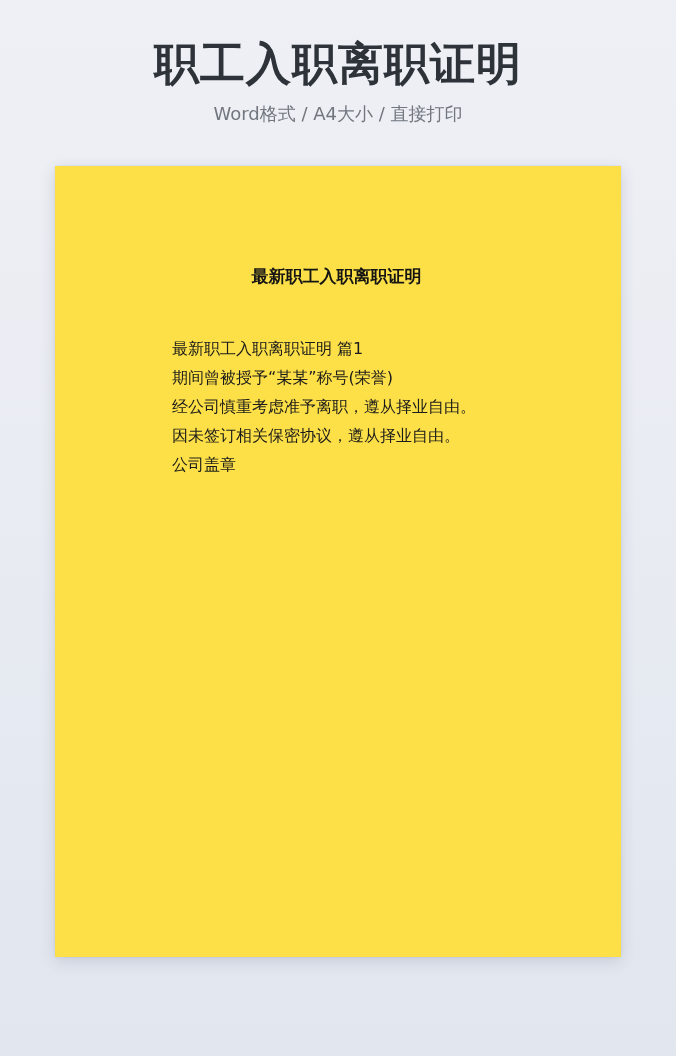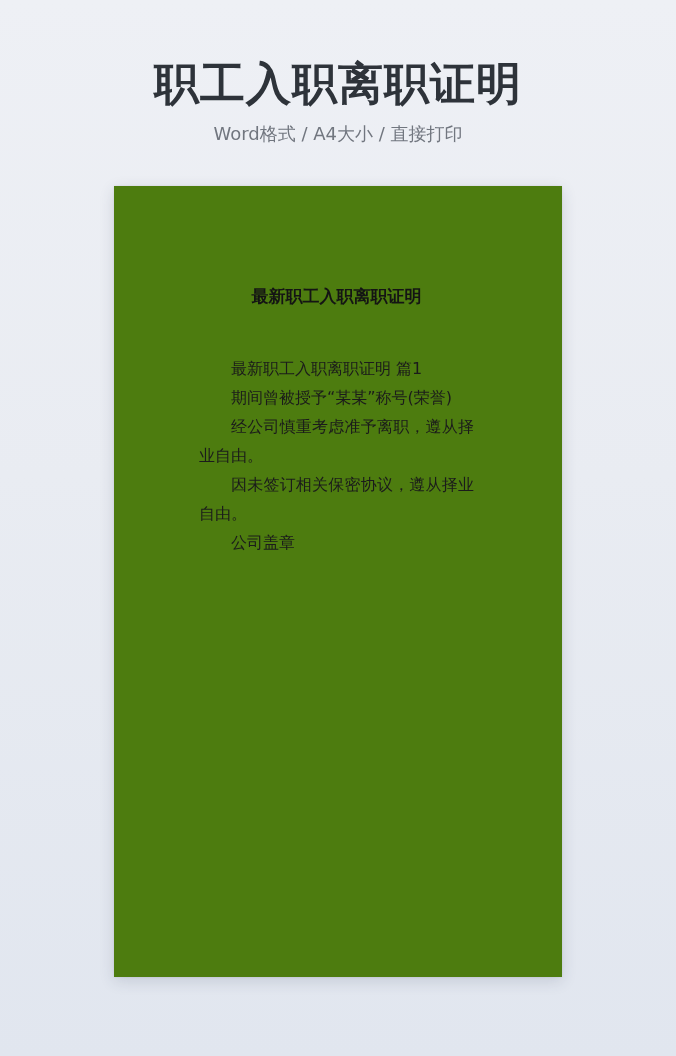--- a/index.html
+++ b/index.html
@@ -8,43 +8,43 @@
   }
   body {
     width: 676px;
     height: 1056px;
     background: linear-gradient(180deg, #eef0f5 0%, #e9ecf2 45%, #e1e6ef 100%);
     font-family: "DejaVu Sans", sans-serif;
     overflow: hidden;
   }
   .header {
     text-align: center;
-    padding-top: 56px;
+    padding-top: 36px;
   }
   .header-title {
     margin: 0;
     font-size: 45px;
     line-height: 56px;
     font-weight: 800;
     color: #2e333a;
     letter-spacing: 1px;
   }
   .header-subtitle {
     margin: 7px 0 0 0;
     font-size: 18px;
     line-height: 30px;
     font-weight: 400;
     color: #71767f;
   }
   .sheet {
     box-sizing: border-box;
-    width: 448px;
+    width: 566px;
     height: 791px;
     margin: 37px auto 0 auto;
-    background: #4d7c0f;
+    background: #fde047;
     box-shadow: 0 4px 14px rgba(50, 60, 85, 0.16), 0 0 2px rgba(50, 60, 85, 0.10);
     padding: 99px 88px 0 85px;
   }
   .doc-title {
     margin: 0;
     text-align: center;
     font-size: 17px;
     line-height: 22px;
     font-weight: 700;
     color: #141414;

